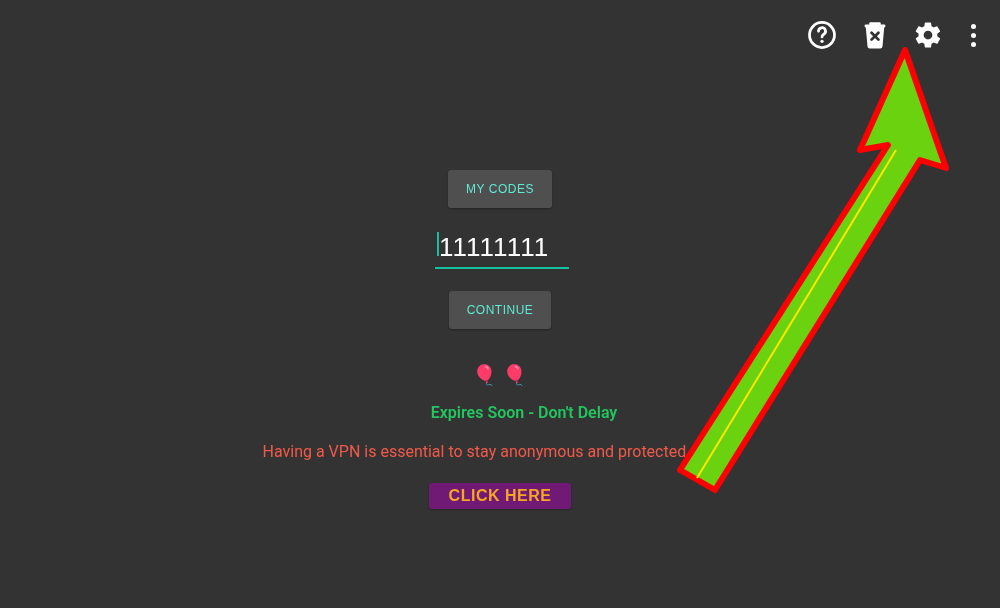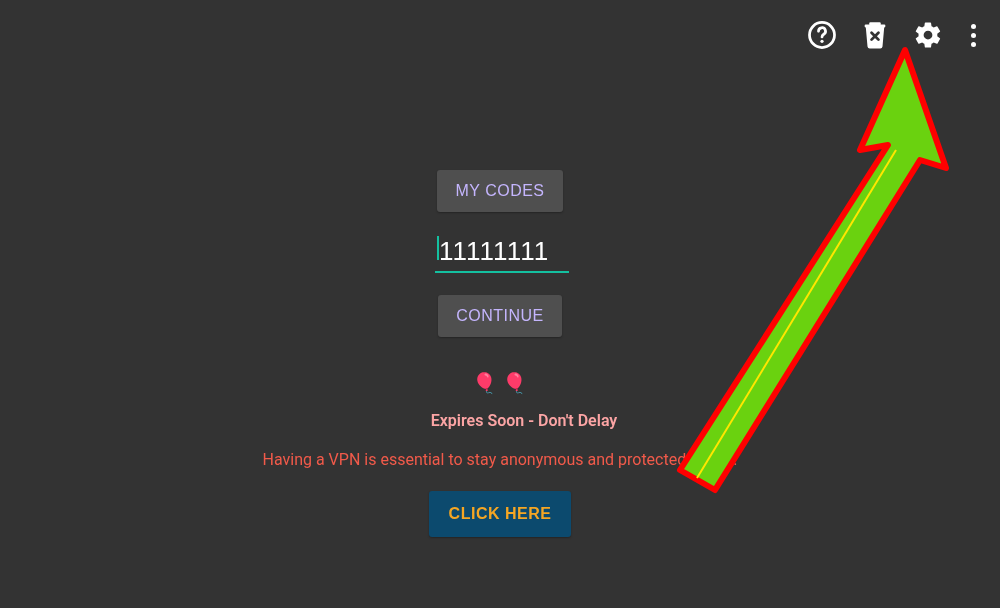--- a/index.html
+++ b/index.html
@@ -37,22 +37,22 @@
     position: absolute;
     top: 170px;
     left: 0;
     right: 0;
     display: flex;
     flex-direction: column;
     align-items: center;
   }
   .btn {
     background: #4f4f4f;
-    color: #c4b5fd;
-    font-size: 16px;
+    color: #5eead4;
+    font-size: 12px;
     font-weight: 500;
     letter-spacing: 0.5px;
     padding: 12px 18px;
     border: none;
     border-radius: 3px;
     cursor: pointer;
     box-shadow: 0 1px 2px rgba(0,0,0,.3);
   }
   .input-wrap {
     margin-top: 22px;
@@ -88,39 +88,39 @@
     font-weight: 700;
     font-size: 22px;
     letter-spacing: 0.3px;
   }
   .balloon {
     font-size: 20px;
     filter: hue-rotate(-20deg);
   }
   .subhead {
     margin-top: 16px;
-    color: #fca5a5;
+    color: #22c55e;
     font-weight: 600;
     font-size: 16px;
     padding-left: 48px;
   }
   .warning {
     margin-top: 20px;
     color: #f15a4a;
     font-size: 16px;
     font-weight: 400;
   }
   .cta-wrap { margin-top: 22px; }
   .btn-cta {
-    background: #0c4a6e;
+    background: #701a75;
     color: #f5a623;
     font-size: 16px;
     font-weight: 700;
     letter-spacing: 0.5px;
-    padding: 14px 20px;
+    padding: 4px 20px;
     border: none;
     border-radius: 3px;
     cursor: pointer;
     box-shadow: 0 1px 2px rgba(0,0,0,.3);
   }
   .arrow-overlay {
     position: absolute;
     top: 0;
     left: 0;
     pointer-events: none;

